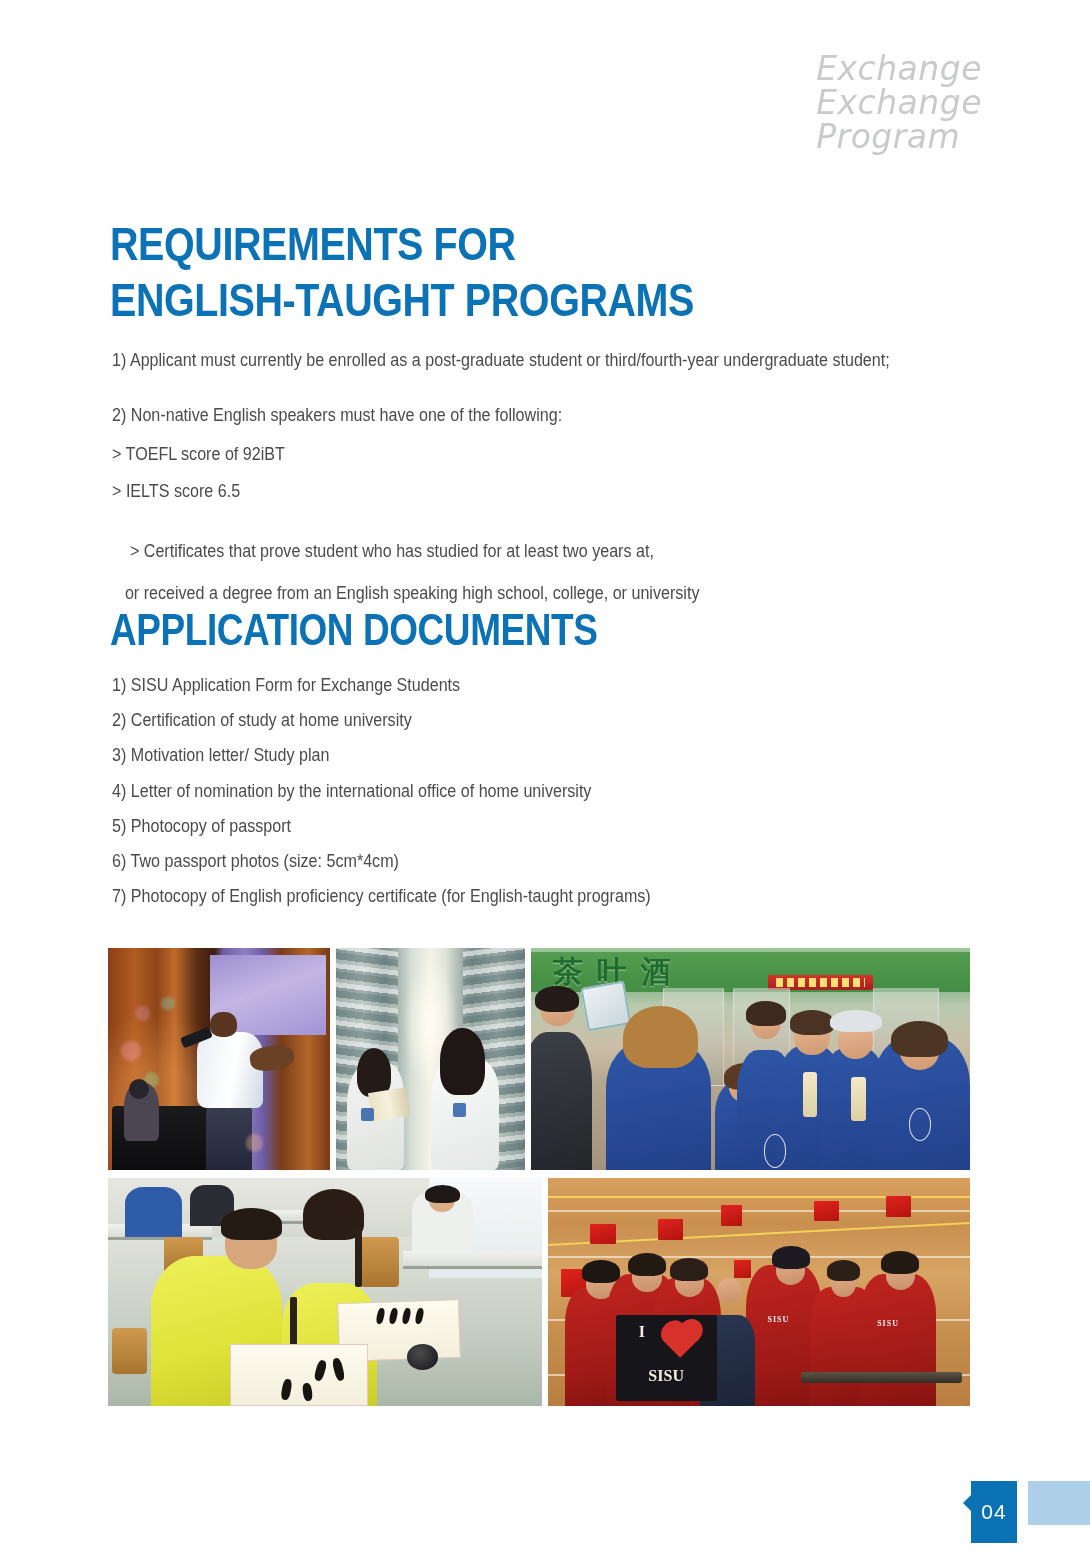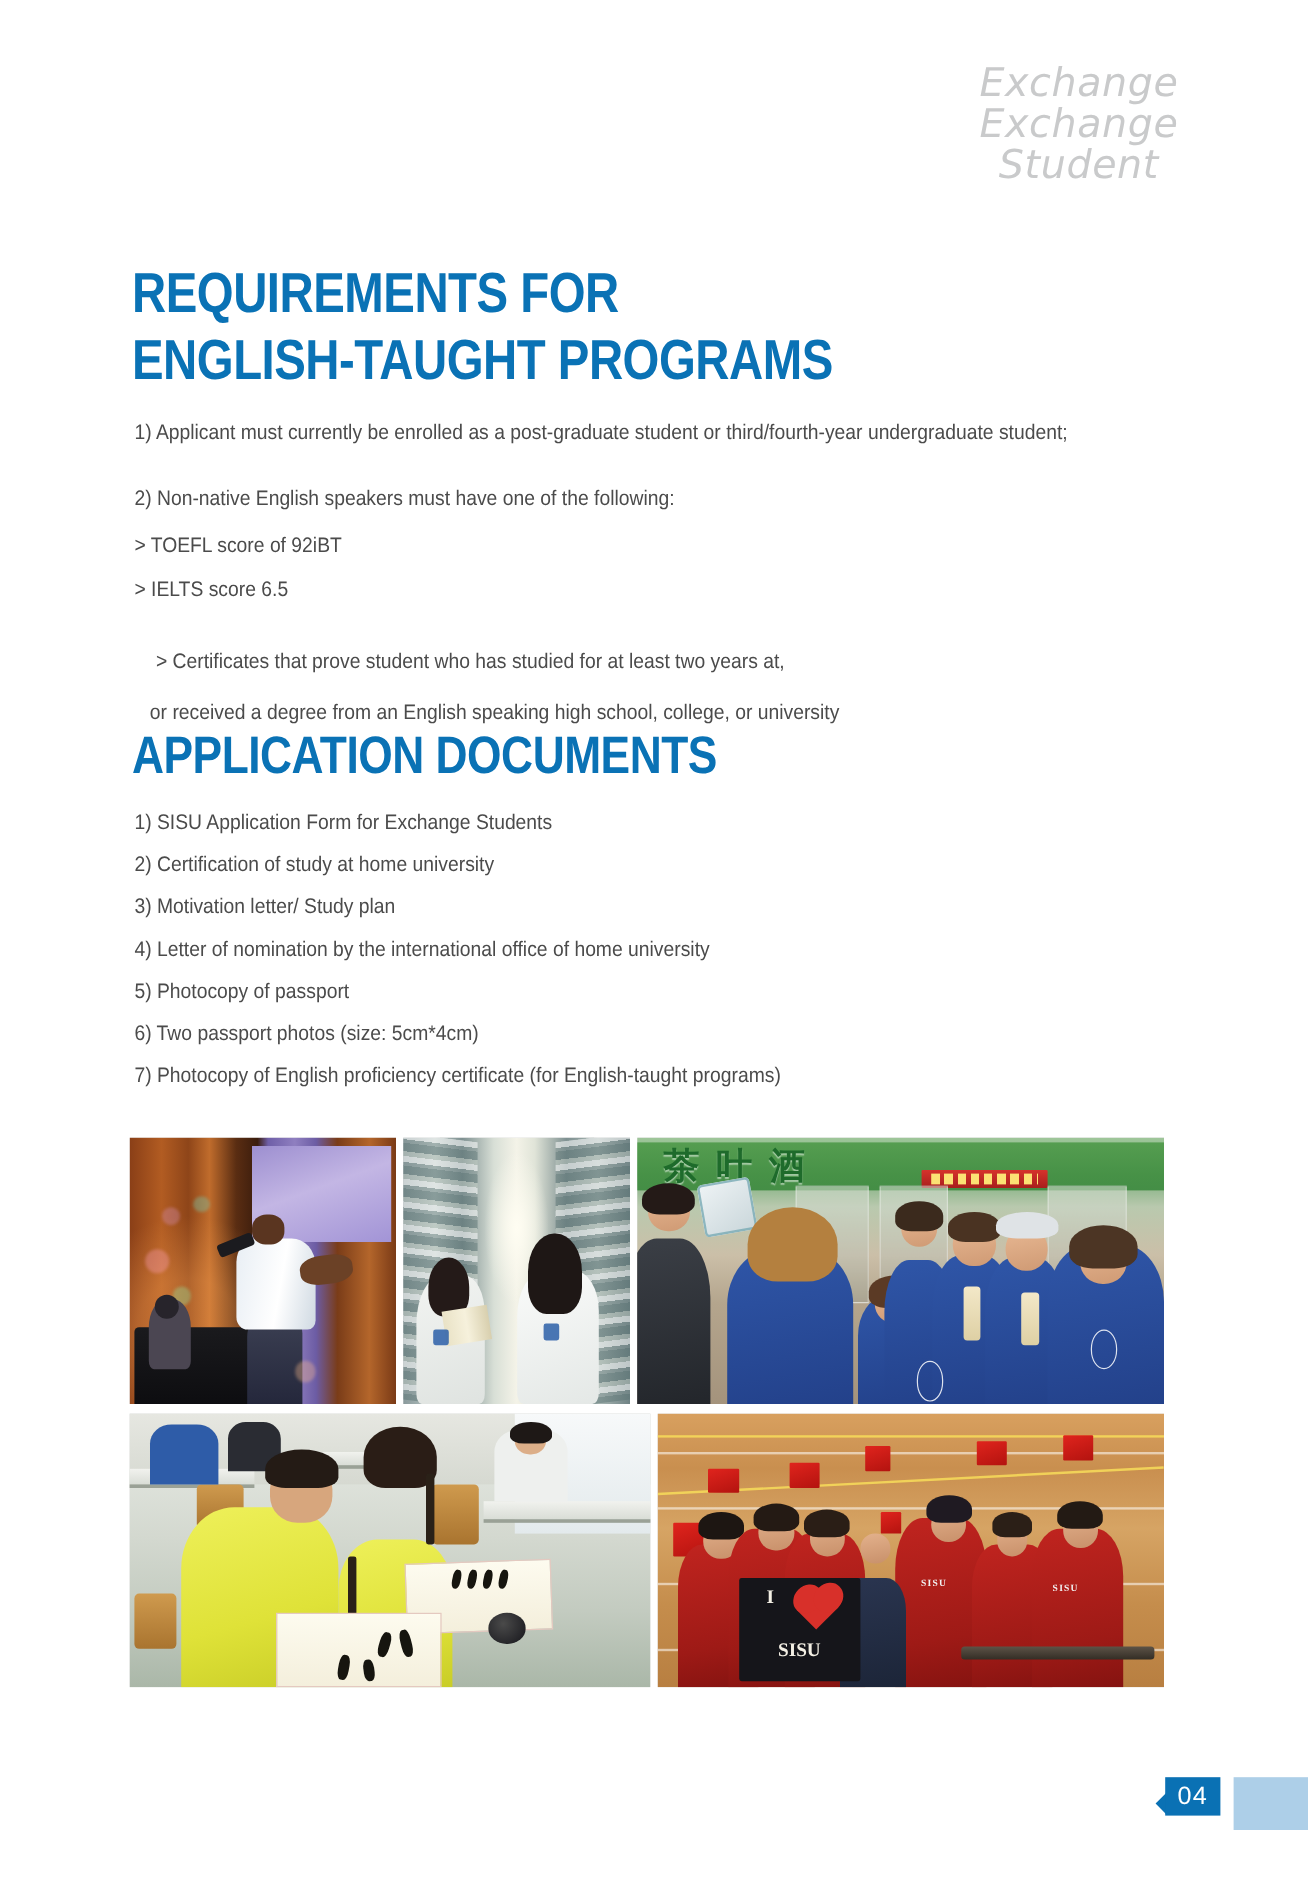--- a/index.html
+++ b/index.html
@@ -17,21 +17,21 @@
     width: 1090px;
     height: 1565px;
     background: #ffffff;
   }
 
   
   .header-mark {
     position: absolute;
     top: 52px;
     right: 108px;
-    text-align: center;
+    text-align: left;
     font-style: italic;
     font-weight: 300;
     font-size: 33px;
     line-height: 34px;
     color: #c9cacb;
     letter-spacing: 0.5px;
     font-family: "DejaVu Sans", sans-serif;
   }
   .header-mark div { display: block; }
 
@@ -365,21 +365,21 @@
     position: absolute; right: 2%; bottom: 10%; width: 38%; height: 5%;
     background: linear-gradient(180deg, #5d5347, #332d25); border-radius: 3px;
   }
 
   
   .page-badge {
     position: absolute;
     left: 971px;
     top: 1481px;
     width: 46px;
-    height: 32px;
+    height: 62px;
     background: #0a71b4;
     color: #ffffff;
     display: flex;
     align-items: center;
     justify-content: center;
     font-size: 21px;
     font-family: "Liberation Sans Narrow", "Liberation Sans", sans-serif;
     letter-spacing: 1px;
   }
   .badge-notch {
@@ -401,21 +401,21 @@
   }
 </style>
 </head>
 <body>
 
 <div class="page">
 
   <div class="header-mark">
     <div>Exchange</div>
     <div>Exchange</div>
-    <div>Student</div>
+    <div>Program</div>
   </div>
 
   <h1 class="section-title" id="title-requirements">
     <span class="tline">REQUIREMENTS FOR</span>
     <span class="tline">ENGLISH-TAUGHT PROGRAMS</span>
   </h1>
 
   <p class="body-text" id="req-item-1">1) Applicant must currently be enrolled as a post-graduate student or third/fourth-year undergraduate student;</p>
   <p class="body-text" id="req-item-2">2) Non-native English speakers must have one of the following:</p>
   <p class="body-text" id="req-bullet-1">&gt; TOEFL score of 92iBT</p>

